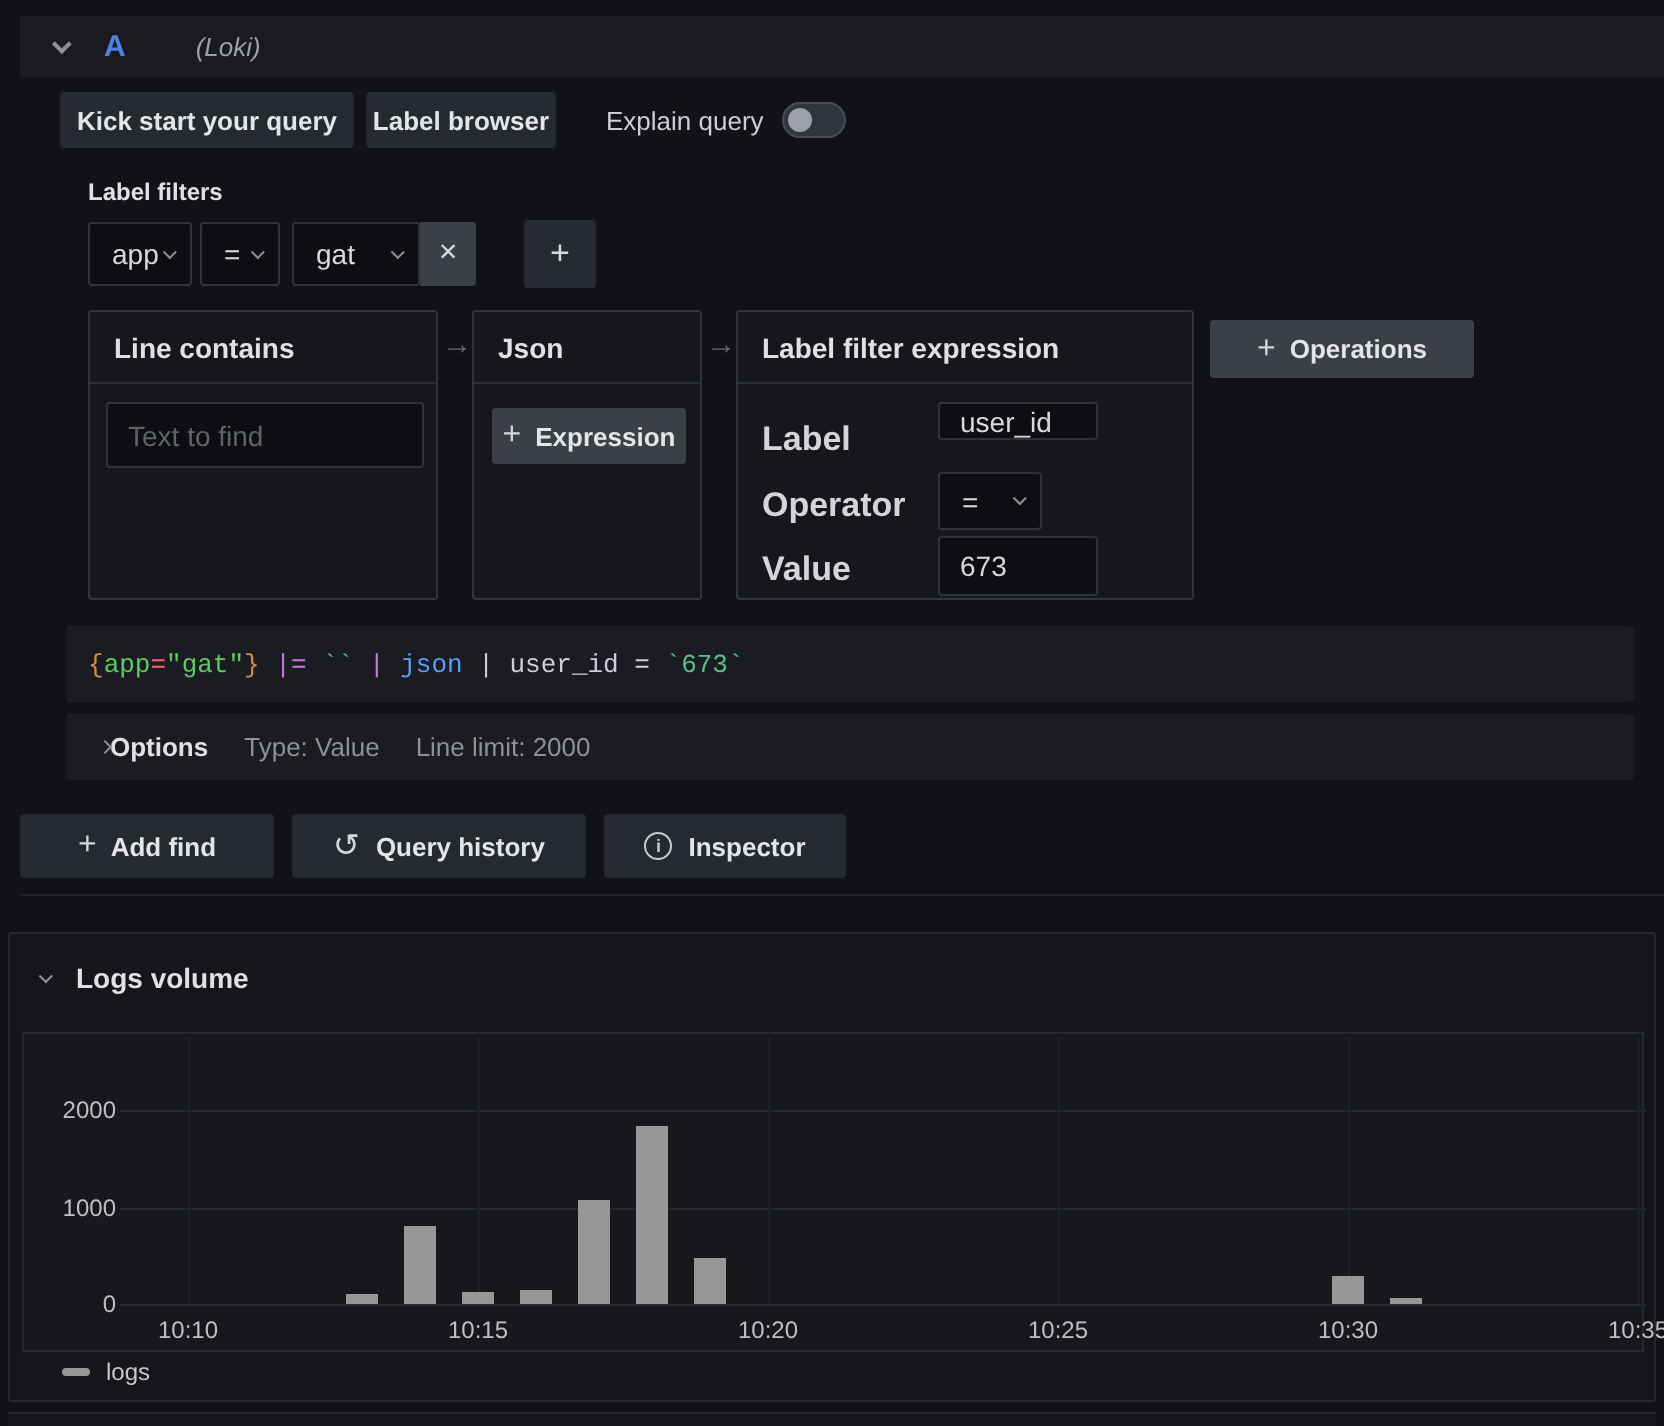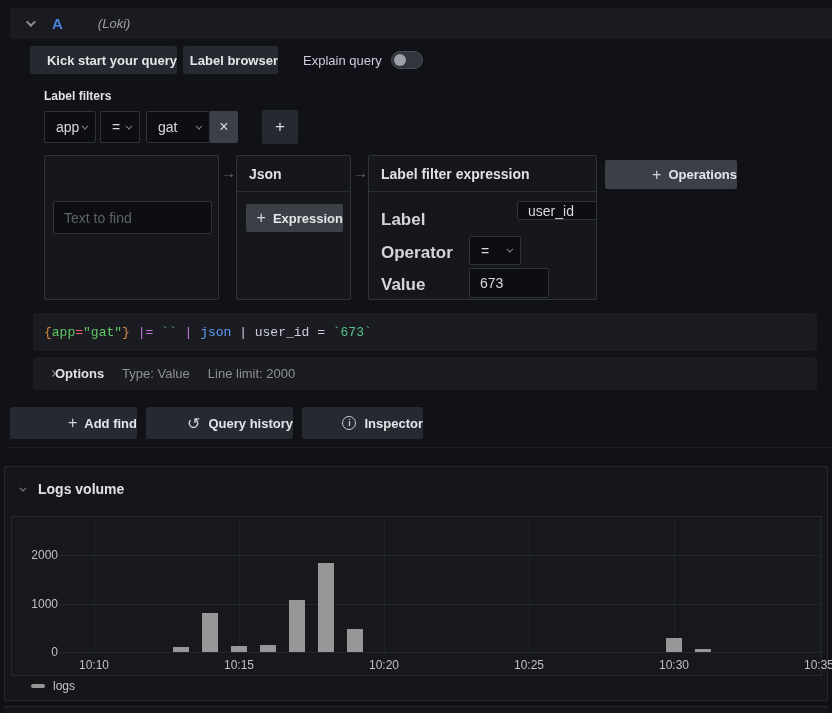--- a/index.html
+++ b/index.html
@@ -12,21 +12,21 @@
   .abs { position:absolute; }
 
   
   .chev { display:inline-block; width:7px; height:7px;
           border-right:2px solid #8e9097; border-bottom:2px solid #8e9097; }
   .chev.down  { transform:rotate(45deg) translateY(-2px); }
   .chev.right { transform:rotate(-45deg); }
   .chev.small { width:5px; height:5px; border-width:1.5px; }
 
   .btn {
-    display:inline-flex; align-items:center; justify-content:flex-end;
+    display:inline-flex; align-items:center; justify-content:center;
     background:#272930; color:#e4e5ea; font-weight:700; font-size:13px;
     border-radius:2px; height:28px; padding:0 0; cursor:pointer;
     white-space:nowrap;
   }
   .btn .plus { font-weight:400; font-size:16px; margin-right:7px; color:#d4d5da; }
   .btn.light { background:#3c3f46; }
 
   .select {
     position:absolute; height:32px; background:#0d0e12;
     border:1px solid #2f3238; border-radius:2px;
@@ -120,20 +120,23 @@
   <div class="abs" style="left:210px; top:111px; width:28px; height:32px; background:#3c3f46; border-radius:0 2px 2px 0;
               display:flex; align-items:center; justify-content:center; font-size:16px; color:#d8d9de; cursor:pointer;">
     <span>×</span>
   </div>
   <div class="abs" style="left:262px; top:110px; width:36px; height:34px; background:#272930; border-radius:2px;
               display:flex; align-items:center; justify-content:center; font-size:17px; color:#d8d9de; cursor:pointer;">
     <span>+</span>
   </div>
 
   <div class="opbox" style="left:44px; top:155px; width:175px;">
+    <div class="ophead">
+      <span>Line contains</span>
+    </div>
     <div class="input" style="left:8px; top:45px; width:159px; height:33px;">
       <span class="placeholder">Text to find</span>
     </div>
   </div>
 
   <span class="oparrow" style="left:221px; top:164px;">→</span>
 
   <div class="opbox" style="left:236px; top:155px; width:115px;">
     <div class="ophead">
       <span>Json</span>
@@ -144,21 +147,21 @@
     </div>
   </div>
 
   <span class="oparrow" style="left:353px; top:164px;">→</span>
 
   <div class="opbox" style="left:368px; top:155px; width:229px;">
     <div class="ophead">
       <span>Label filter expression</span>
     </div>
     <span class="fieldlabel" style="left:12px; top:54px;">Label</span>
-    <div class="input" style="left:100px; top:45px; width:80px; height:19px;margin-left:48px;">
+    <div class="input" style="left:100px; top:45px; width:80px; height:19px;">
       <span>user_id</span>
     </div>
     <span class="fieldlabel" style="left:12px; top:87px;">Operator</span>
     <div class="select" style="left:100px; top:80px; width:52px; height:29px;">
       <span>=</span>
       <span class="chev down small"></span>
     </div>
     <span class="fieldlabel" style="left:12px; top:119px;">Value</span>
     <div class="input" style="left:100px; top:112px; width:80px; height:30px;">
       <span>673</span>

